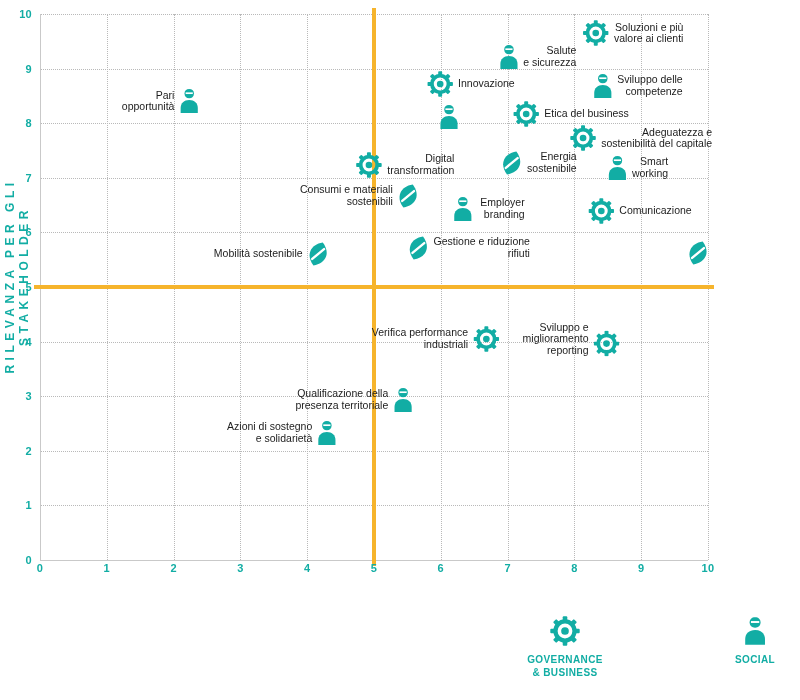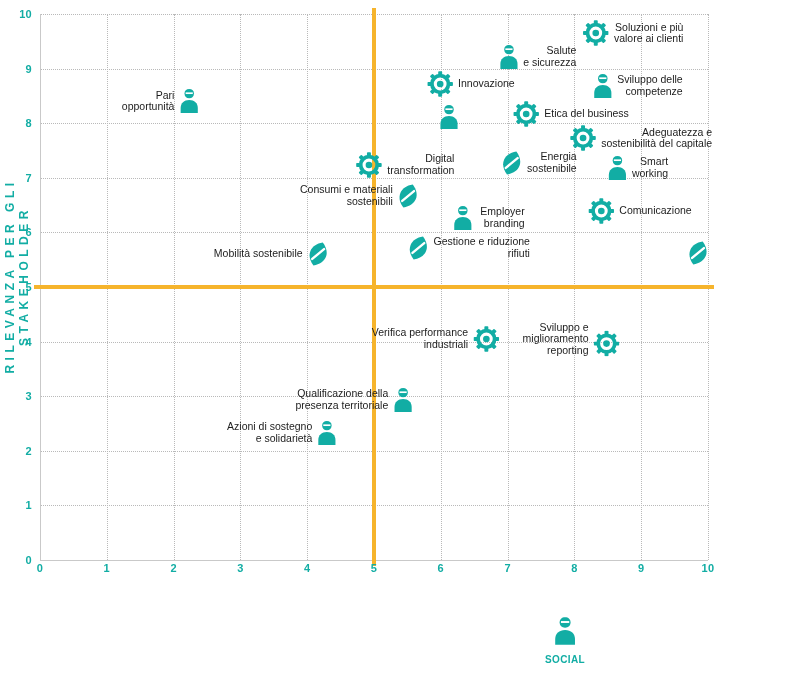--- a/index.html
+++ b/index.html
@@ -230,21 +230,21 @@
         </div>
         <div class="point lbl-left" style="left: 319.304px; top: 181.818px;">
           <span class="glyph"><svg width="20.8" height="26" viewBox="0 0 40 50" fill="#12ada4">
     <g transform="rotate(22 20 25)">
       <path d="M20 1C9.6 7.2 4 15.8 4 25s5.6 17.8 16 24c10.4-6.2 16-14.8 16-24S30.4 7.2 20 1z"></path>
       <path d="M27 12 L13 38" stroke="#ffffff" stroke-width="4.6" stroke-linecap="round" fill="none"></path>
     </g>
   </svg></span>
           <span class="plabel">Consumi e materiali<br>sostenibili</span>
         </div>
-        <div class="point lbl-right" style="left: 448.896px; top: 204px; gap: 8px;">
+        <div class="point lbl-right" style="left: 448.896px; top: 195px; gap: 8px;">
           <span class="glyph"><svg width="19.24" height="26" viewBox="0 0 37 50" fill="#12ada4">
     <path d="M18.5 2C12.9 2 9.4 5.3 9.4 10.6c0 5.4 3.6 9.1 9.1 9.1s9.1-3.7 9.1-9.1C27.6 5.3 24.1 2 18.5 2z"></path>
     <rect x="11.6" y="8.4" width="13.8" height="3.2" fill="#ffffff"></rect>
     <path d="M18.5 23.2C8.6 23.2 2 29.2 2 38.4V48h33v-9.6c0-9.2-6.6-15.2-16.5-15.2z"></path>
   </svg></span>
           <span class="plabel">Employer<br>branding</span>
         </div>
         <div class="point lbl-right" style="left: 600px; top: 196.56px;">
           <span class="glyph"><svg width="26" height="26" viewBox="0 0 50 50" fill="#12ada4">
     <rect x="21.2" y="0.5" width="7.6" height="9.5" rx="1.6" transform="rotate(0 25 25)"></rect>
@@ -357,20 +357,36 @@
       <div class="tick tick-y" style="left: 6px; top: 177.8px;">7</div>
       <div class="tick tick-y" style="left: 6px; top: 123.2px;">8</div>
       <div class="tick tick-y" style="left: 6px; top: 68.6px;">9</div>
       <div class="tick tick-y" style="left: 6px; top: 14px;">10</div>
     </div>
 
   <div id="y-axis-title" class="axis-title">RILEVANZA PER GLI STAKEHOLDER</div>
 
   <div id="legend">
       <div class="legend-item">
+        <span class="glyph"><svg width="30" height="30" viewBox="0 0 50 50" fill="#12ada4">
+    <rect x="21.2" y="0.5" width="7.6" height="9.5" rx="1.6" transform="rotate(0 25 25)"></rect>
+            <rect x="21.2" y="0.5" width="7.6" height="9.5" rx="1.6" transform="rotate(45 25 25)"></rect>
+            <rect x="21.2" y="0.5" width="7.6" height="9.5" rx="1.6" transform="rotate(90 25 25)"></rect>
+            <rect x="21.2" y="0.5" width="7.6" height="9.5" rx="1.6" transform="rotate(135 25 25)"></rect>
+            <rect x="21.2" y="0.5" width="7.6" height="9.5" rx="1.6" transform="rotate(180 25 25)"></rect>
+            <rect x="21.2" y="0.5" width="7.6" height="9.5" rx="1.6" transform="rotate(225 25 25)"></rect>
+            <rect x="21.2" y="0.5" width="7.6" height="9.5" rx="1.6" transform="rotate(270 25 25)"></rect>
+            <rect x="21.2" y="0.5" width="7.6" height="9.5" rx="1.6" transform="rotate(315 25 25)"></rect>
+    <path d="M25 5.5a19.5 19.5 0 1 0 0 39 19.5 19.5 0 0 0 0-39zm0 7.2a12.3 12.3 0 1 1 0 24.6 12.3 12.3 0 0 1 0-24.6z"></path>
+    <circle cx="25" cy="25" r="6.4"></circle>
+  </svg></span>
+        <span class="leg-label">GOVERNANCE
+&amp; BUSINESS</span>
+      </div>
+      <div class="legend-item">
         <span class="glyph"><svg width="22.2" height="30" viewBox="0 0 37 50" fill="#12ada4">
     <path d="M18.5 2C12.9 2 9.4 5.3 9.4 10.6c0 5.4 3.6 9.1 9.1 9.1s9.1-3.7 9.1-9.1C27.6 5.3 24.1 2 18.5 2z"></path>
     <rect x="11.6" y="8.4" width="13.8" height="3.2" fill="#ffffff"></rect>
     <path d="M18.5 23.2C8.6 23.2 2 29.2 2 38.4V48h33v-9.6c0-9.2-6.6-15.2-16.5-15.2z"></path>
   </svg></span>
         <span class="leg-label">SOCIAL</span>
       </div>
     </div>
 </div>
 

